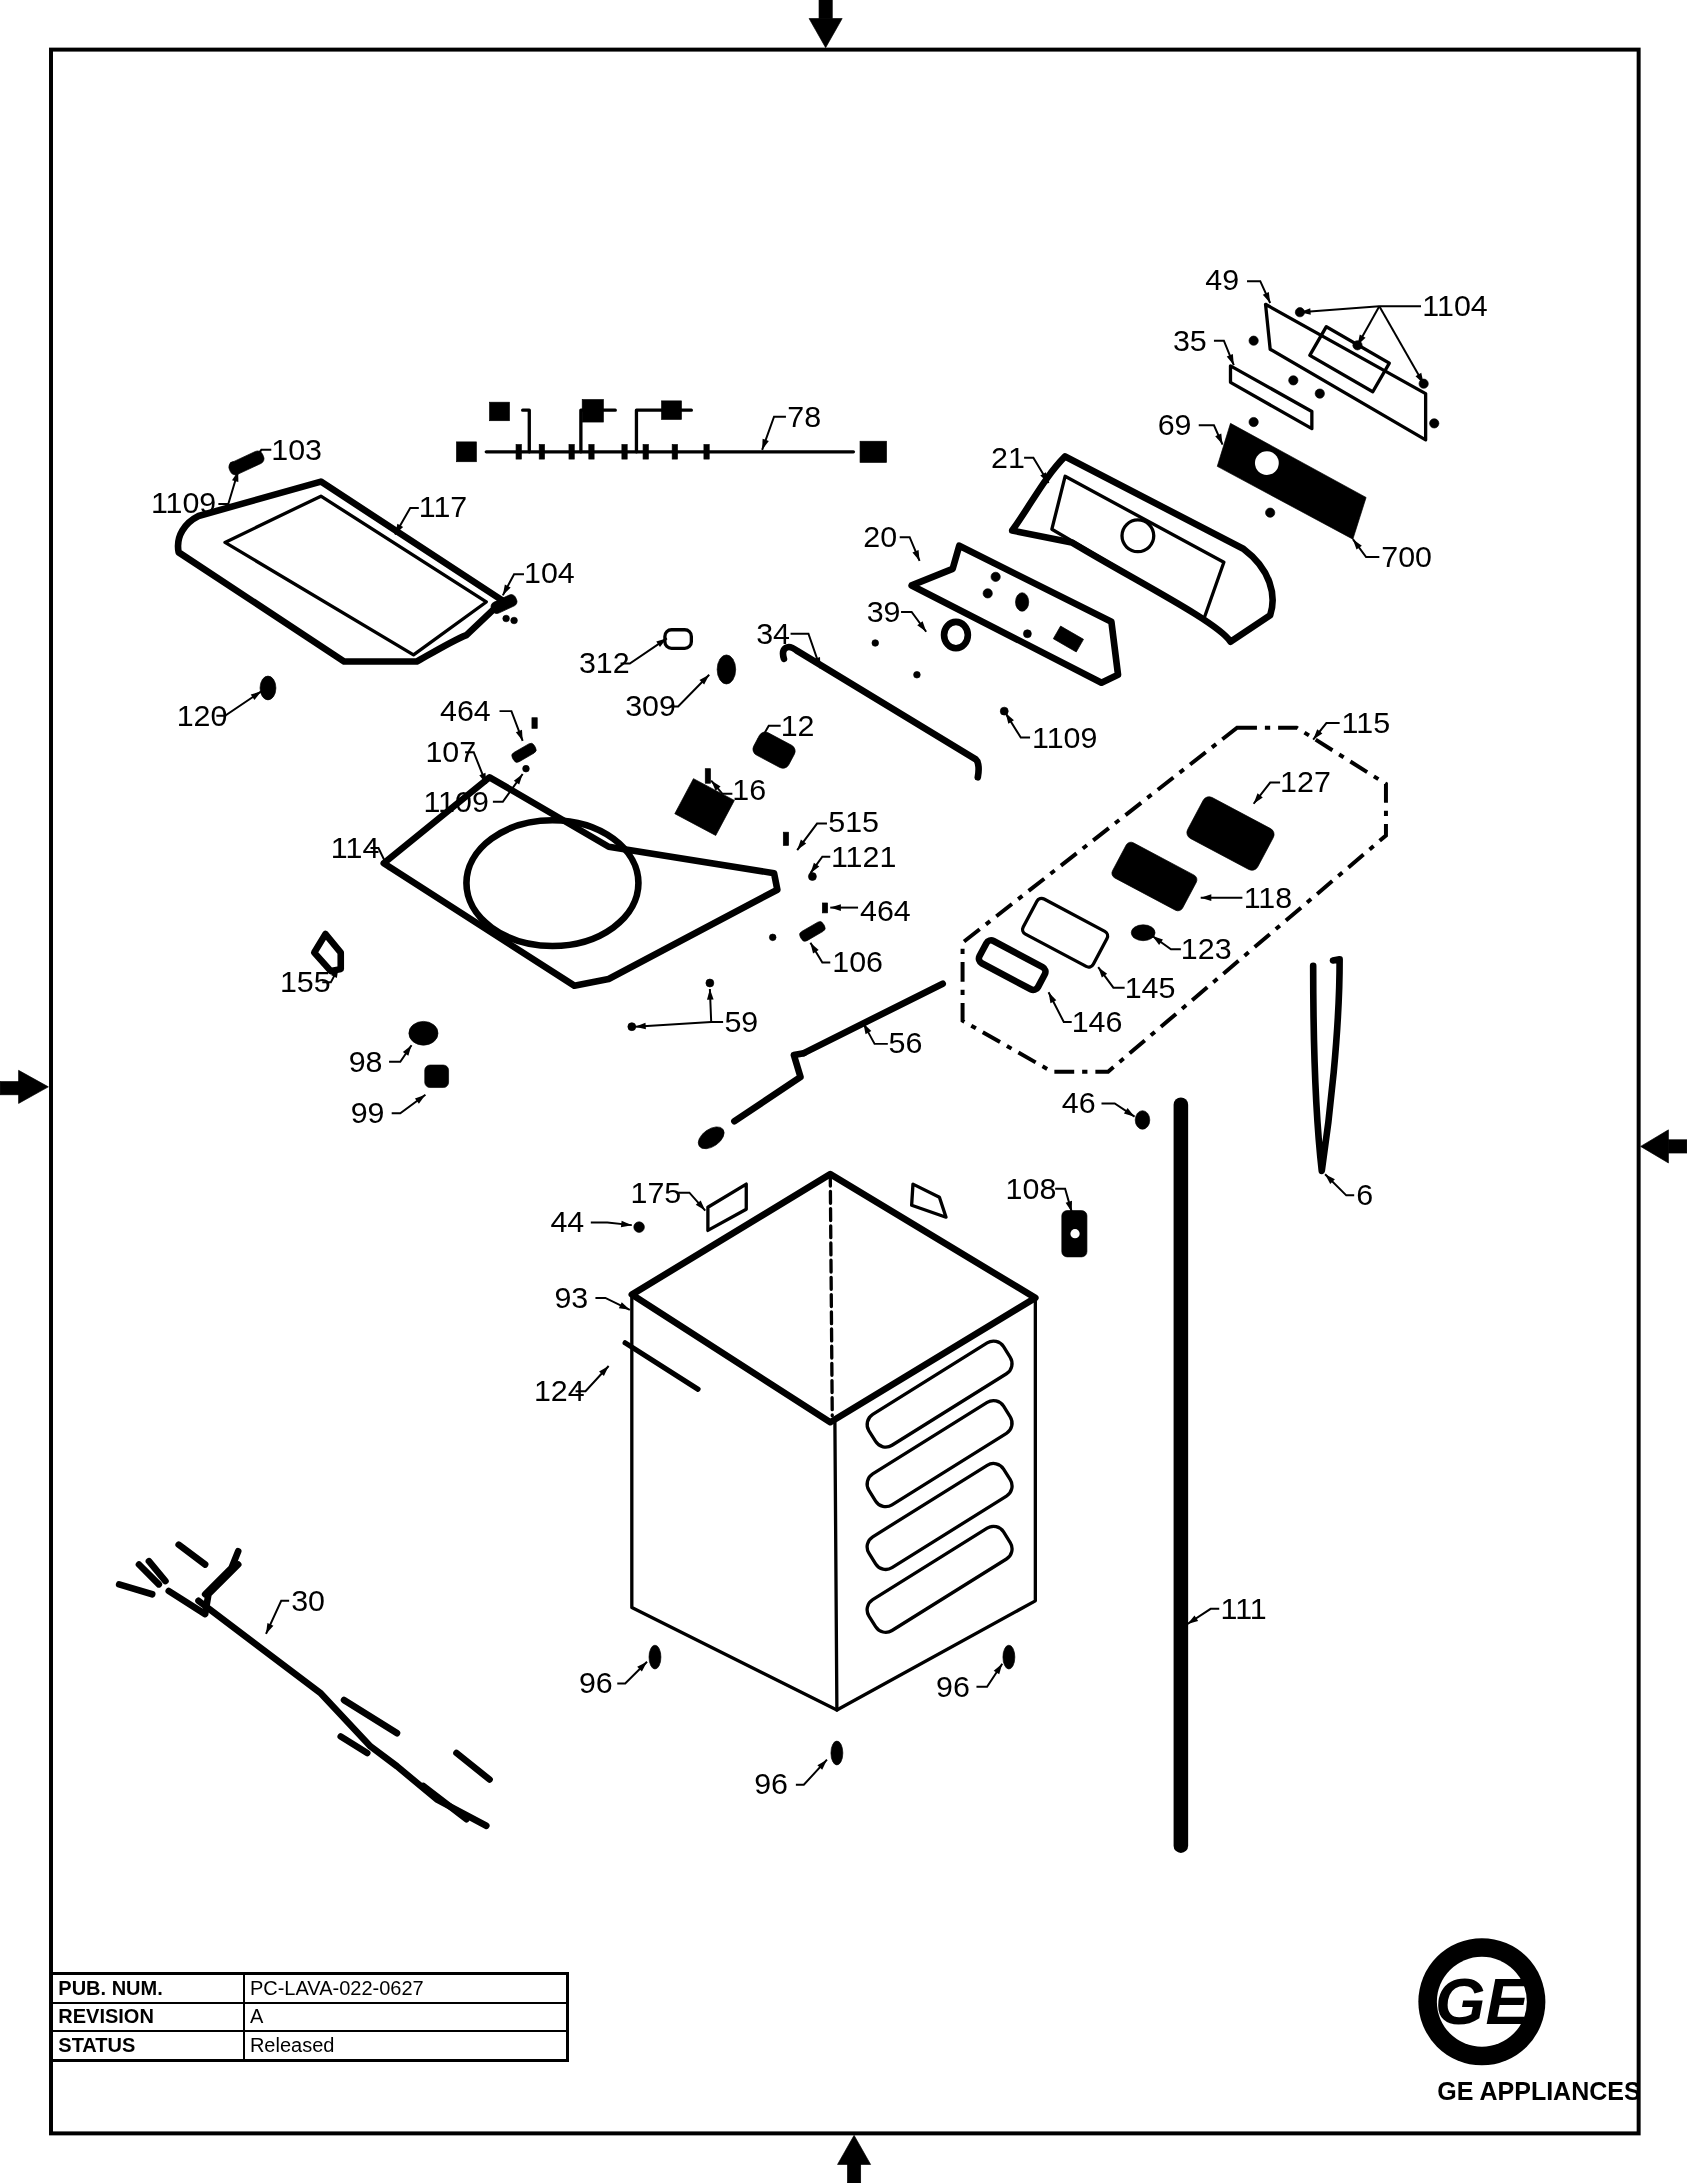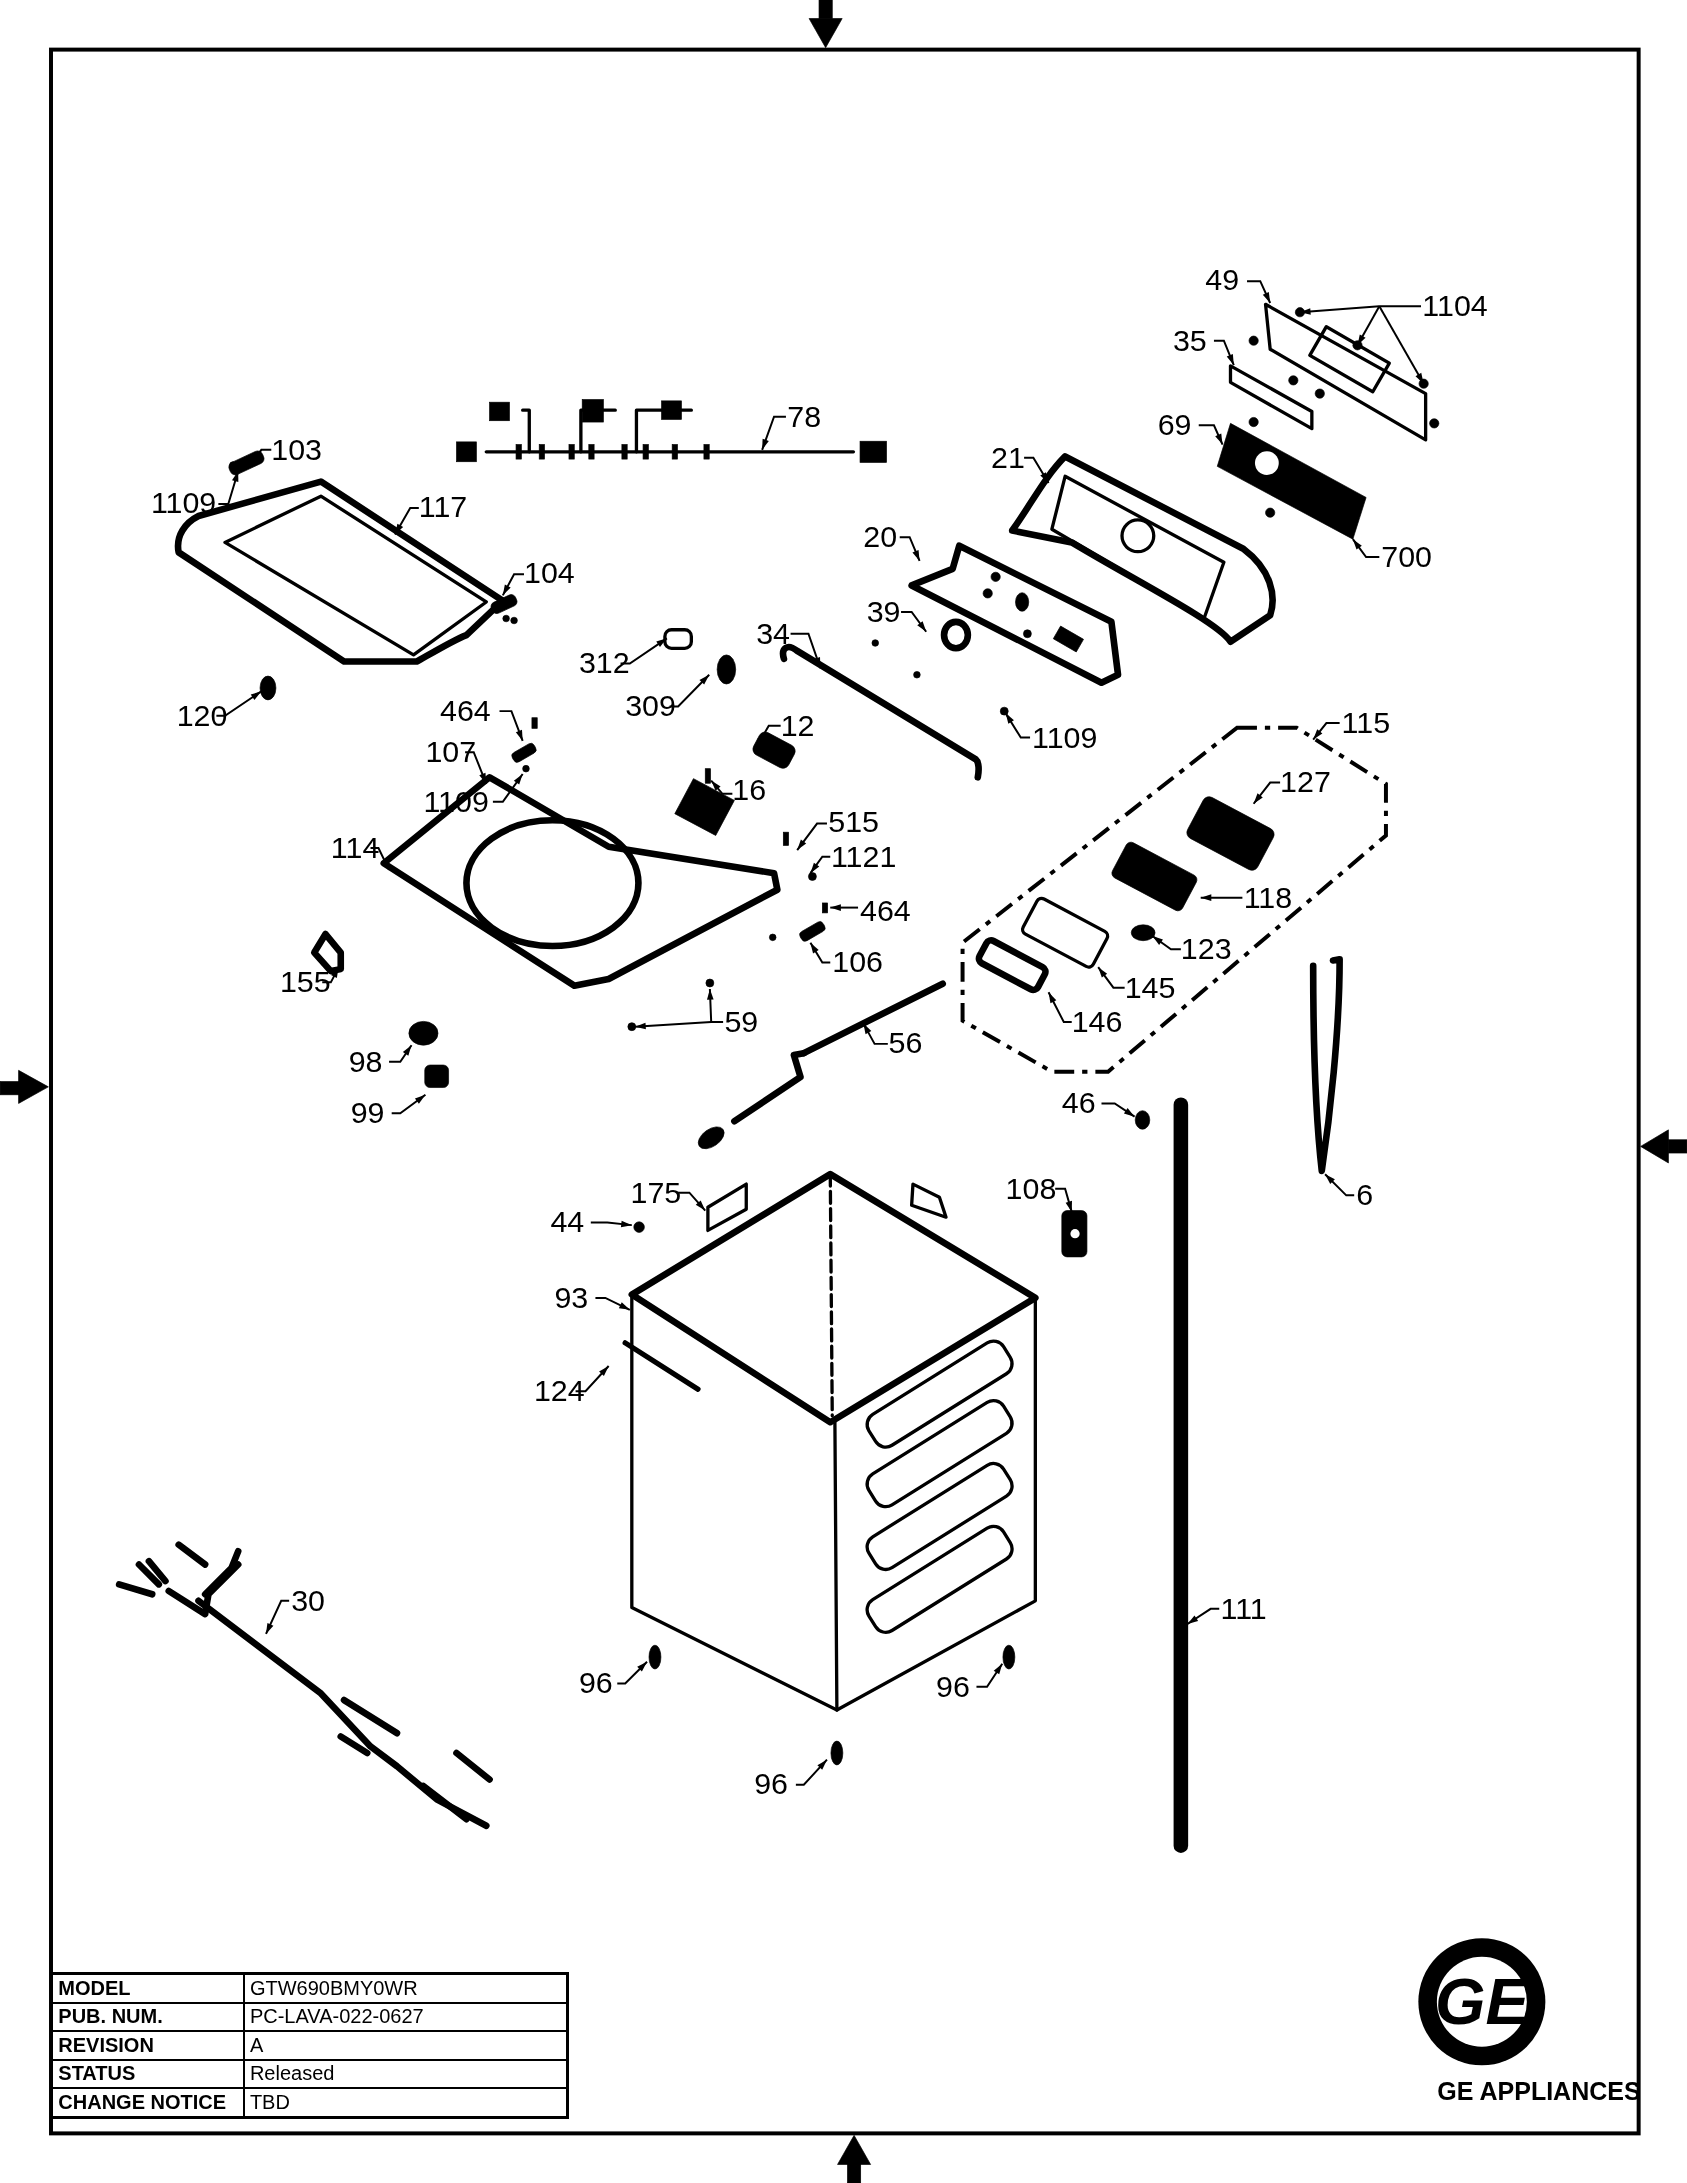--- a/index.html
+++ b/index.html
@@ -512,36 +512,28 @@
         <polyline points="1203,2698 1215,2698 1250,2660" class="ld"></polyline>
         <polygon points="1250,2660 1235.4826623981758,2668.3813429087863 1242.8381134497668,2675.156100456304" fill="#000"></polygon>
         <text x="1140" y="2712" text-anchor="start" class="callout">96</text>
       </g>
     </g>
 </svg>
 
 <table id="title-block">
   <tbody>
     <tr>
-      <td class="k">MODEL</td>
-      <td class="v">GTW690BMY0WR</td>
-    </tr>
-    <tr>
       <td class="k">PUB. NUM.</td>
       <td class="v">PC-LAVA-022-0627</td>
     </tr>
     <tr>
       <td class="k">REVISION</td>
       <td class="v">A</td>
     </tr>
     <tr>
       <td class="k">STATUS</td>
       <td class="v">Released</td>
     </tr>
-    <tr>
-      <td class="k">CHANGE NOTICE</td>
-      <td class="v">TBD</td>
-    </tr>
   </tbody>
 </table>
 
 <div id="brand">GE APPLIANCES</div>
 
 
 </body></html>

